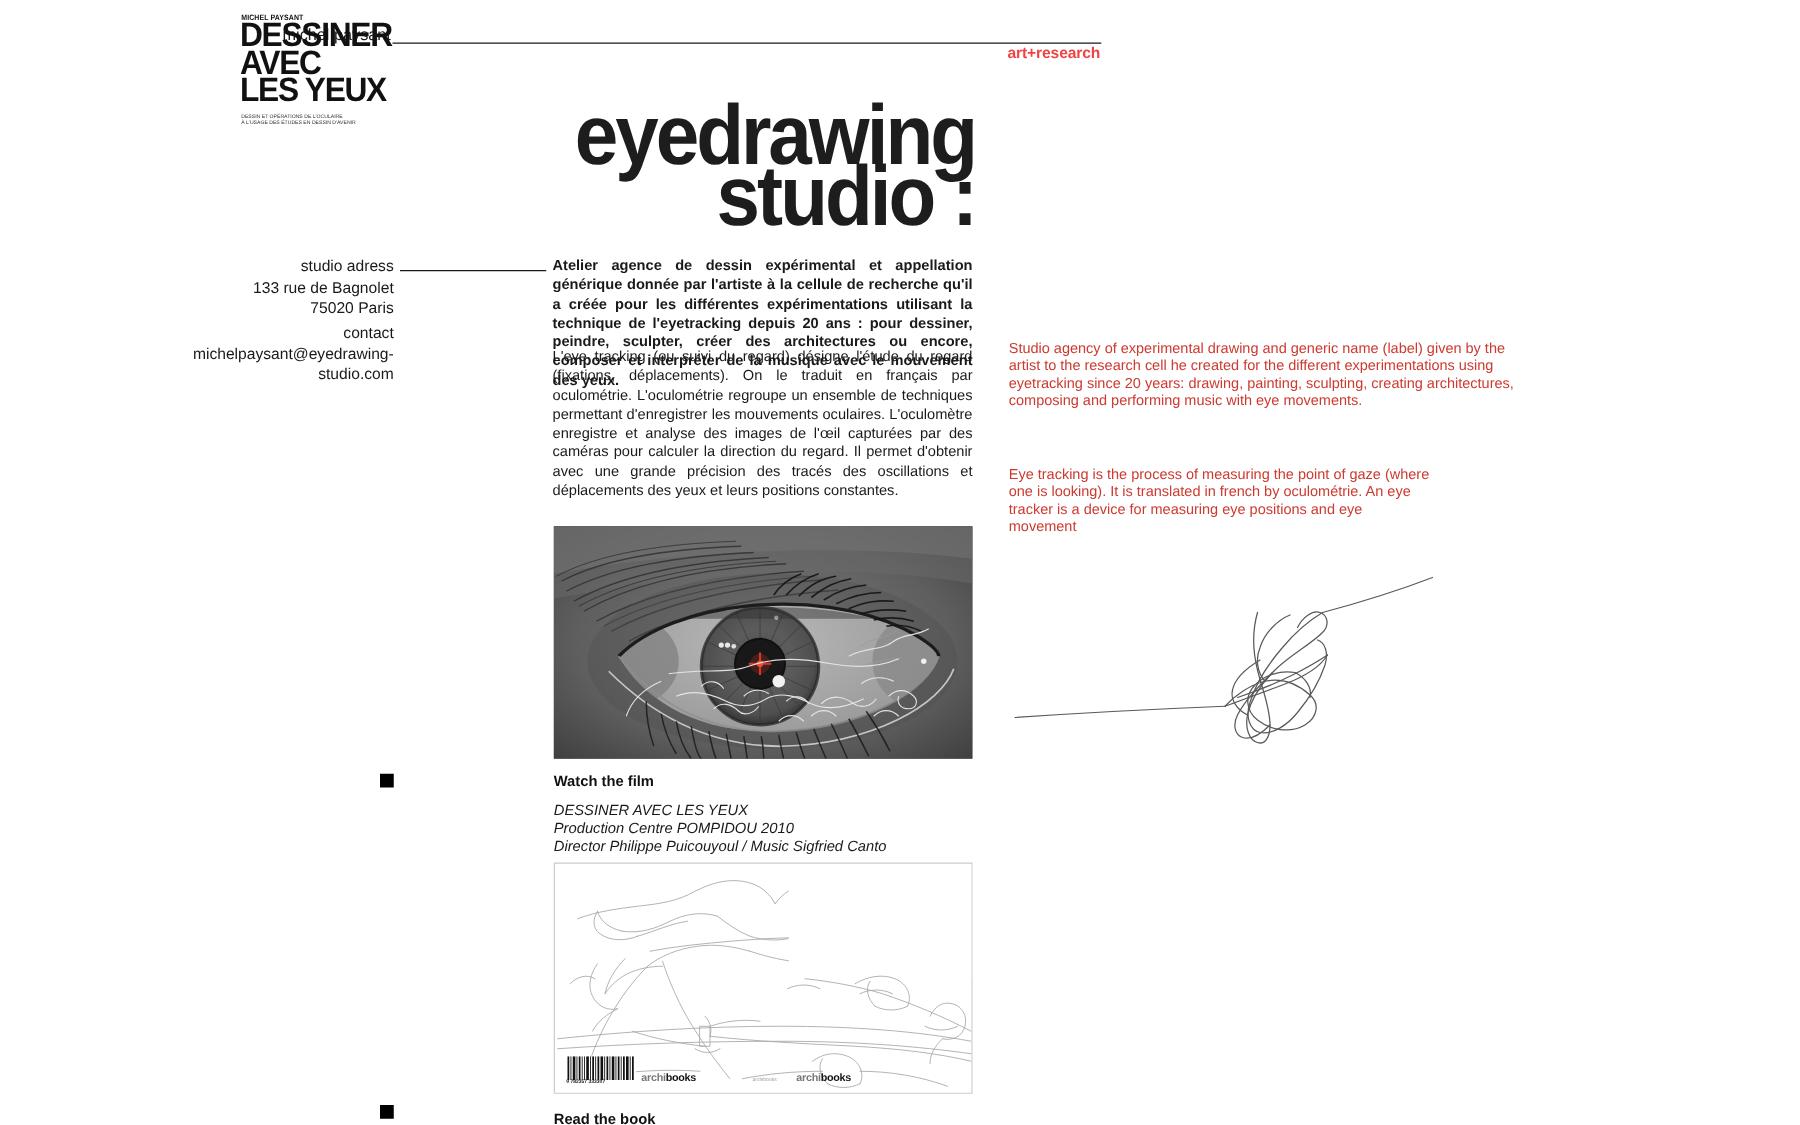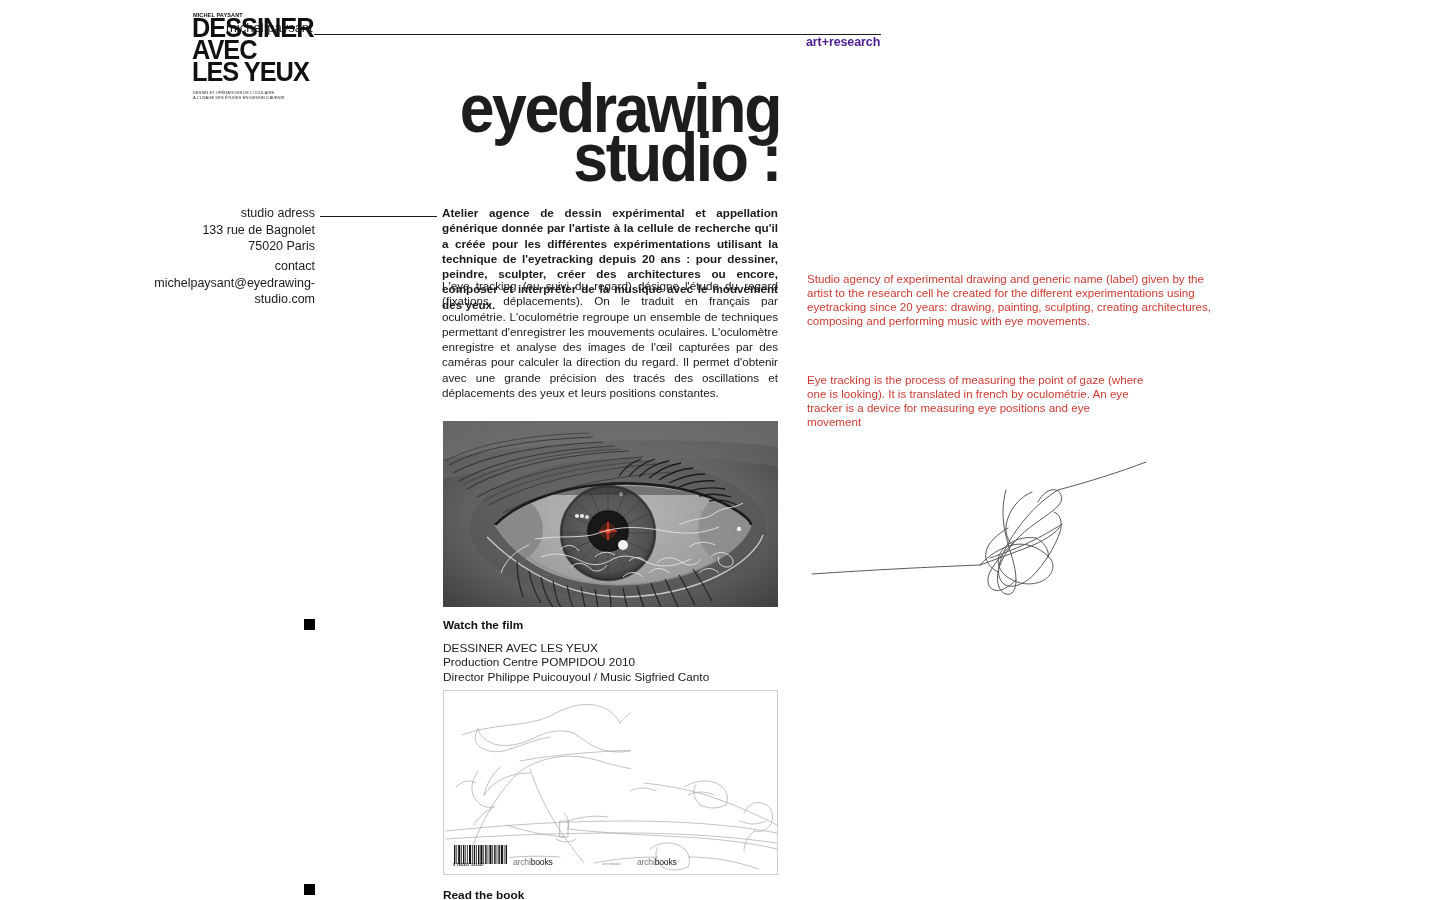--- a/index.html
+++ b/index.html
@@ -36,21 +36,21 @@
     height: 0;
     border-top: 1px solid #1a1a1a;
   }
   #art-research {
     position: absolute;
     left: 806px;
     top: 35px;
     font-size: 12.5px;
     line-height: 15px;
     font-weight: 600;
-    color: #4c1d95;
+    color: #ef4444;
     white-space: nowrap;
     letter-spacing: -0.1px;
   }
 
   
   #site-title {
     position: absolute;
     left: 380px;
     top: 38px;
     width: 400px;
@@ -166,21 +166,21 @@
     white-space: nowrap;
   }
   #film-credits {
     position: absolute;
     left: 443px;
     top: 641px;
     font-size: 11.8px;
     line-height: 14.4px;
     color: #1a1a1a;
   }
-  #film-credits .ln { display: block; white-space: nowrap; }
+  #film-credits .ln { display: block; white-space: nowrap; font-style: italic; }
 
   
   #book-cover {
     position: absolute;
     left: 443px;
     top: 690px;
     width: 335px;
     height: 185px;
     background: #ffffff;
     border: 1px solid #cccccc;
@@ -249,22 +249,22 @@
     white-space: nowrap;
   }
   .archibooks {
     position: absolute;
     font-size: 8.6px;
     line-height: 10px;
     color: #111;
     white-space: nowrap;
     letter-spacing: -0.2px;
   }
-  .archibooks .lt { font-weight: 400; color: #777; }
-  .archibooks .bd { font-weight: 400; color: #111; }
+  .archibooks .lt { font-weight: 700; color: #777; }
+  .archibooks .bd { font-weight: 700; color: #111; }
   #archibooks-left { left: 513px; top: 857px; }
   #archibooks-right { left: 637px; top: 857px; }
   #archibooks-tiny {
     position: absolute;
     left: 602px;
     top: 861px;
     font-size: 4px;
     line-height: 5px;
     color: #999;
     white-space: nowrap;

